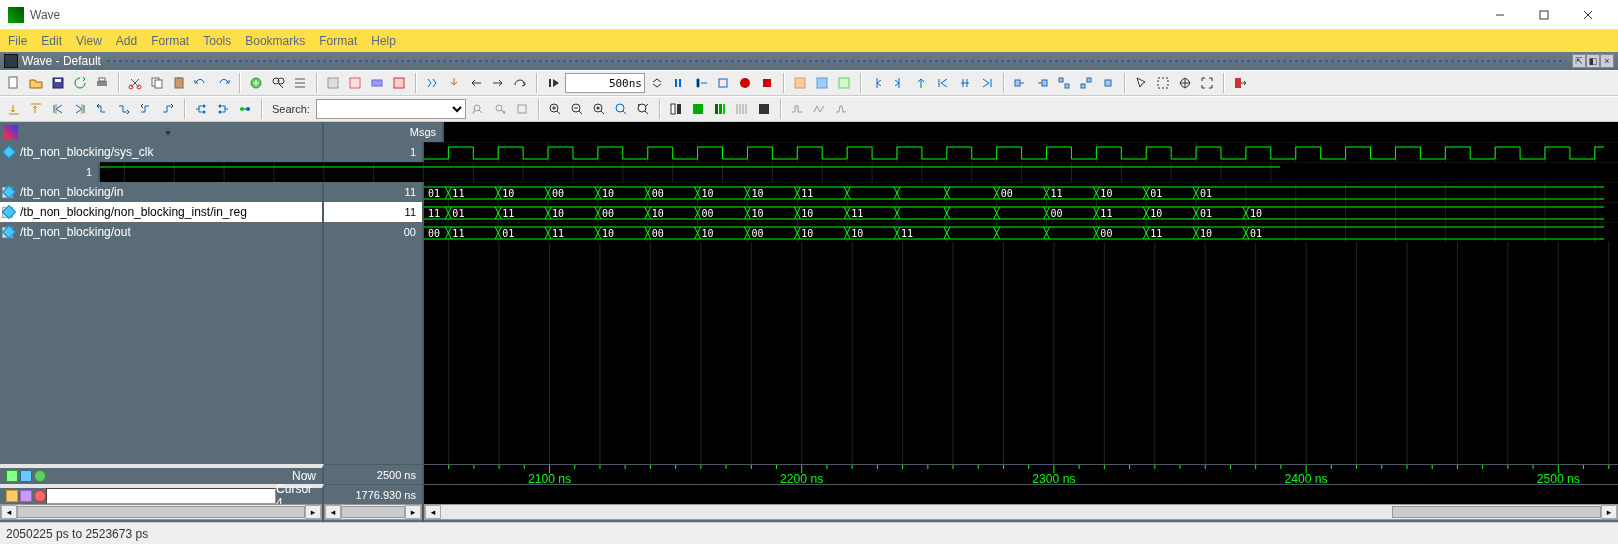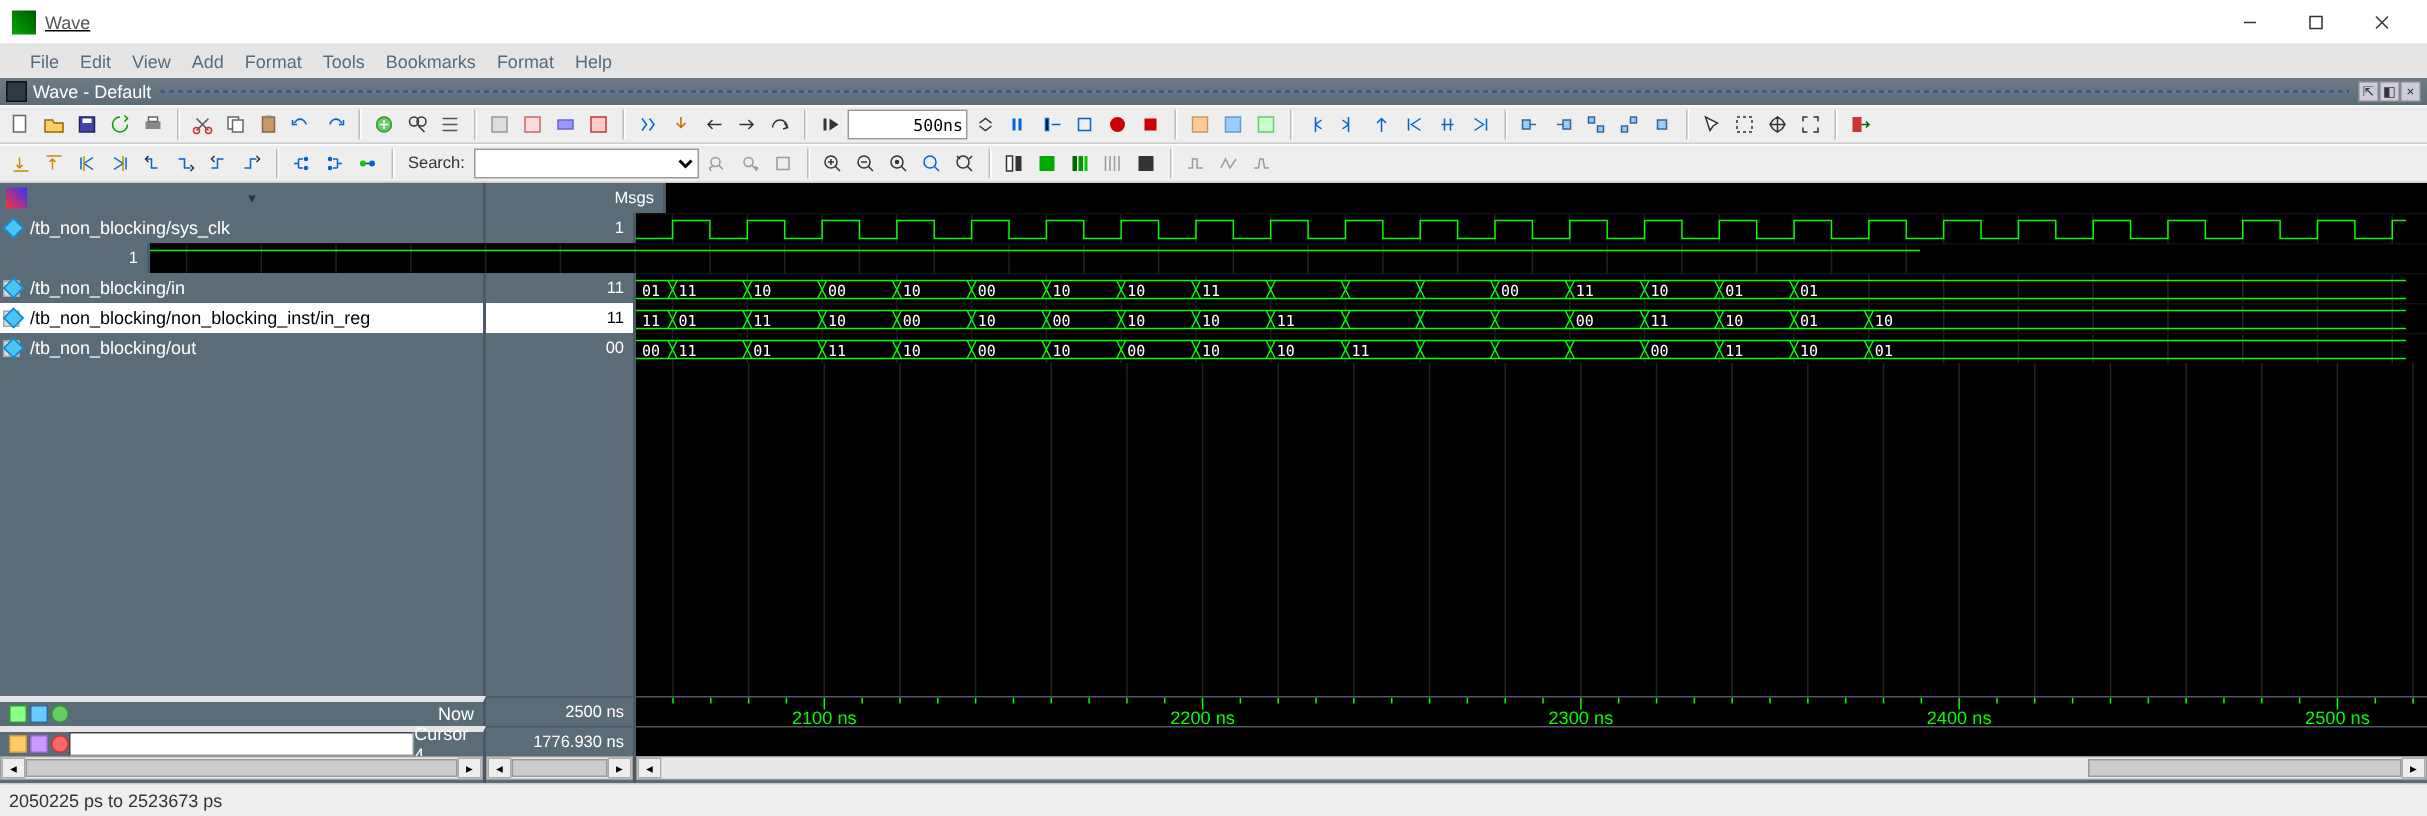--- a/index.html
+++ b/index.html
@@ -1,26 +1,26 @@
 <!DOCTYPE html>
 <html><head>
 <meta charset="utf-8">
 <style>
 * { margin: 0; padding: 0; box-sizing: border-box; font-family: "Segoe UI", Tahoma, sans-serif; font-size: 12px; }
 body { background: #fff; width: 1618px; height: 544px; overflow: hidden; display: flex; flex-direction: column; }
 
 
-.titlebar { height: 30px; display: flex; align-items: center; padding: 0 8px; background: #fff; border-bottom: 1px solid #ddd; text-decoration: underline; }
+.titlebar { height: 30px; display: flex; align-items: center; padding: 0 8px; background: #fff; border-bottom: 1px solid #ddd; }
 .titlebar .appicon { width: 16px; height: 16px; background: linear-gradient(45deg,#0a0,#050); margin-right:6px;}
 .titlebar .title { color: #555; font-size: 12px; flex: 1; }
 .titlebar .winbtn { width: 44px; height: 28px; display:flex;align-items:center;justify-content:center;color:#333;}
 .titlebar .winbtn svg { width:10px; height:10px; }
 
 
-.menubar { height: 22px; display: flex; align-items: center; padding: 0 20px; gap: 14px; color: #5a6b7a; background:#e5e5e5;}
+.menubar { height: 22px; display: flex; align-items: center; padding: 0 8px; gap: 14px; color: #5a6b7a; background:#fde047;}
 .menubar span { cursor: default; }
 
 
 .subheader { height: 18px; background: linear-gradient(#6d7b85,#5b6c79); color:#fff;display:flex;align-items:center;padding:0 4px;font-size:11px;}
 .subheader .icon { width:14px;height:14px;margin-right:4px;background:#2b3b45;border:1px solid #111;}
 .subheader .line { flex:1; height:2px; background: repeating-linear-gradient(90deg,#3d5a78 0 3px,#5c7a98 3px 6px); margin:0 6px;}
 .subheader .endbtns { display:flex; gap:0px; }
 .subheader .endbtns div { width:14px;height:14px;border:1px solid #888;background:#ccd;display:flex;align-items:center;justify-content:center;font-size:9px;color:#333;}
 
 

